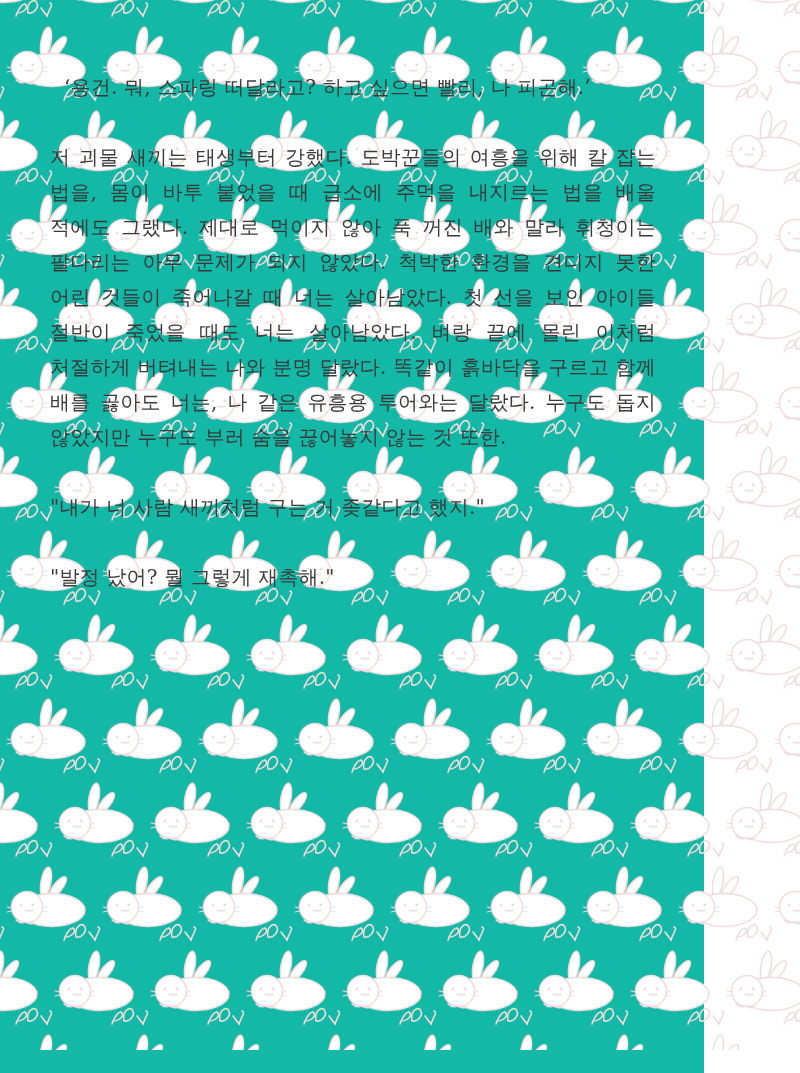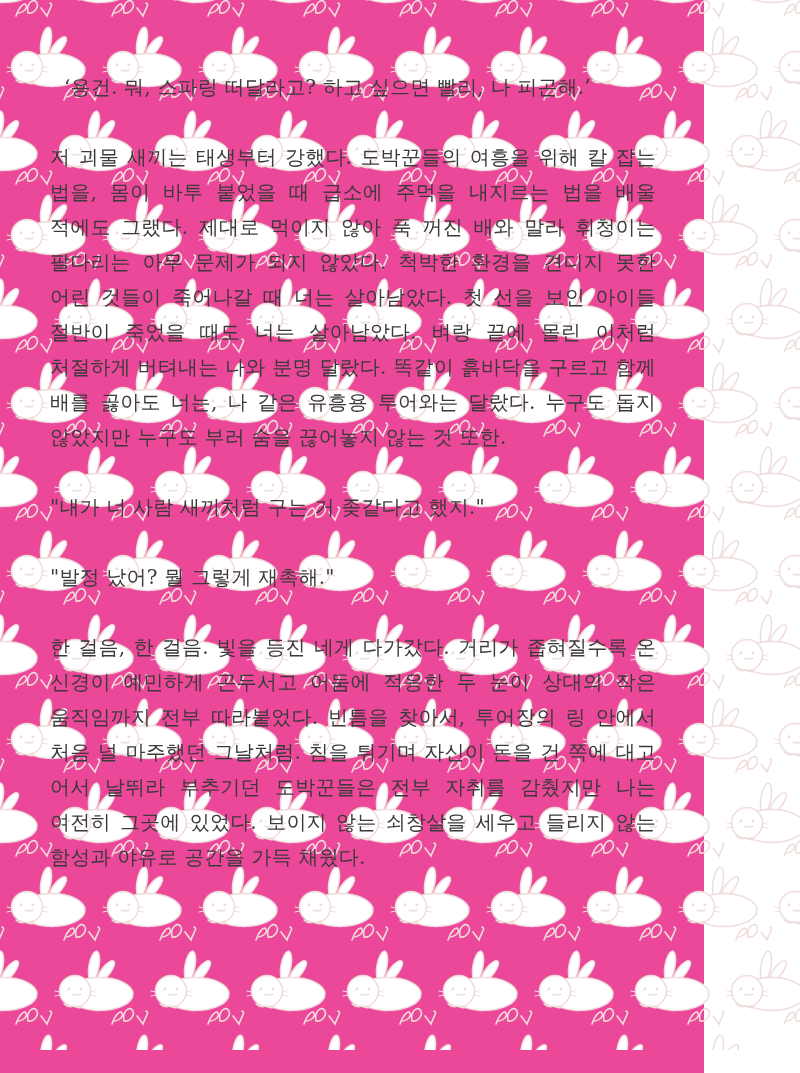--- a/index.html
+++ b/index.html
@@ -7,21 +7,21 @@
     width: 800px;
     height: 1073px;
     background: #ffffff;
     overflow: hidden;
     font-family: "DejaVu Serif", "Liberation Serif", serif;
   }
   .page {
     position: relative;
     width: 704px;
     height: 1073px;
-    background: #ec4899;
+    background: #14b8a6;
   }
   .watermark-layer {
     position: absolute;
     inset: 0;
     z-index: 0;
     pointer-events: none;
   }
   .text-layer {
     position: relative;
     z-index: 1;
@@ -91,15 +91,14 @@
   <main class="text-layer">
     <p class="para thought">‘용건. 뭐, 스파링 떠달라고? 하고 싶으면 빨리, 나 피곤해.’</p>
 
     <p class="para narration">저 괴물 새끼는 태생부터 강했다. 도박꾼들의 여흥을 위해 칼 잡는 법을, 몸이 바투 붙었을 때 급소에 주먹을 내지르는 법을 배울 적에도 그랬다. 제대로 먹이지 않아 푹 꺼진 배와 말라 휘청이는 팔다리는 아무 문제가 되지 않았다. 척박한 환경을 견디지 못한 어린 것들이 죽어나갈 때 너는 살아남았다. 첫 선을 보인 아이들 절반이 죽었을 때도 너는 살아남았다. 벼랑 끝에 몰린 이처럼 처절하게 버텨내는 나와 분명 달랐다. 똑같이 흙바닥을 구르고 함께 배를 곯아도 너는, 나 같은 유흥용 투어와는 달랐다. 누구도 돕지 않았지만 누구도 부러 숨을 끊어놓지 않는 것 또한.</p>
 
     <p class="para dialogue">"내가 너 사람 새끼처럼 구는 거 좆같다고 했지."</p>
 
 
     <p class="para dialogue">"발정 났어? 뭘 그렇게 재촉해."</p>
 
-    <p class="para narration">한 걸음, 한 걸음. 빛을 등진 네게 다가갔다. 거리가 좁혀질수록 온 신경이 예민하게 곤두서고 어둠에 적응한 두 눈이 상대의 작은 움직임까지 전부 따라붙었다. 빈틈을 찾아서, 투어장의 링 안에서 처음 널 마주했던 그날처럼. 침을 튀기며 자신이 돈을 건 쪽에 대고 어서 날뛰라 부추기던 도박꾼들은 전부 자취를 감췄지만 나는 여전히 그곳에 있었다. 보이지 않는 쇠창살을 세우고 들리지 않는 함성과 야유로 공간을 가득 채웠다.</p>
   </main>
 </div>
 
 </body></html>

